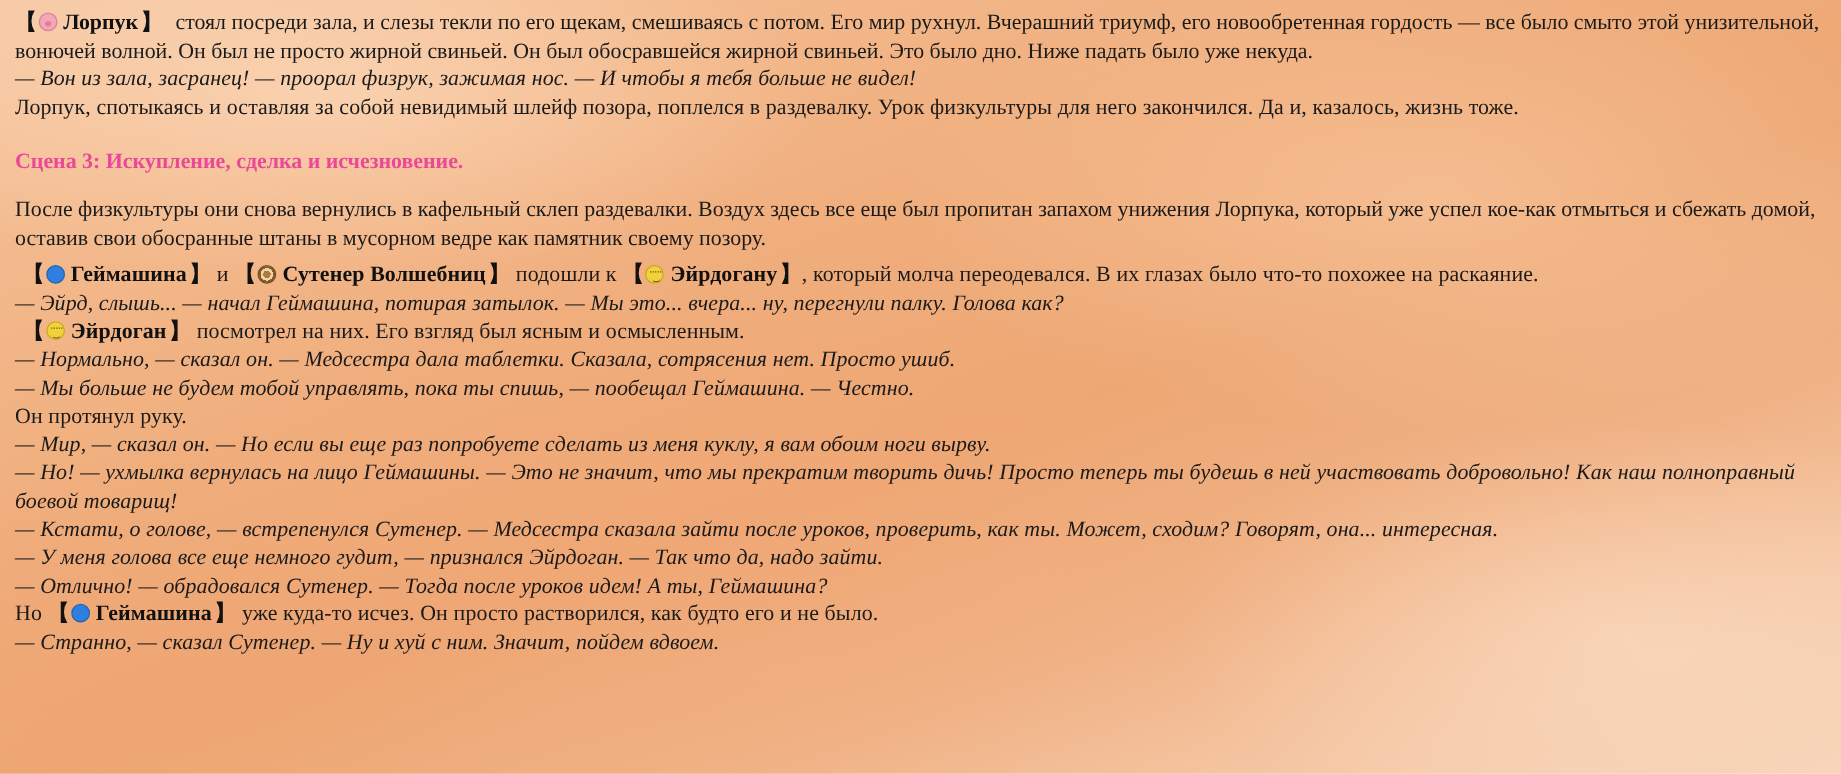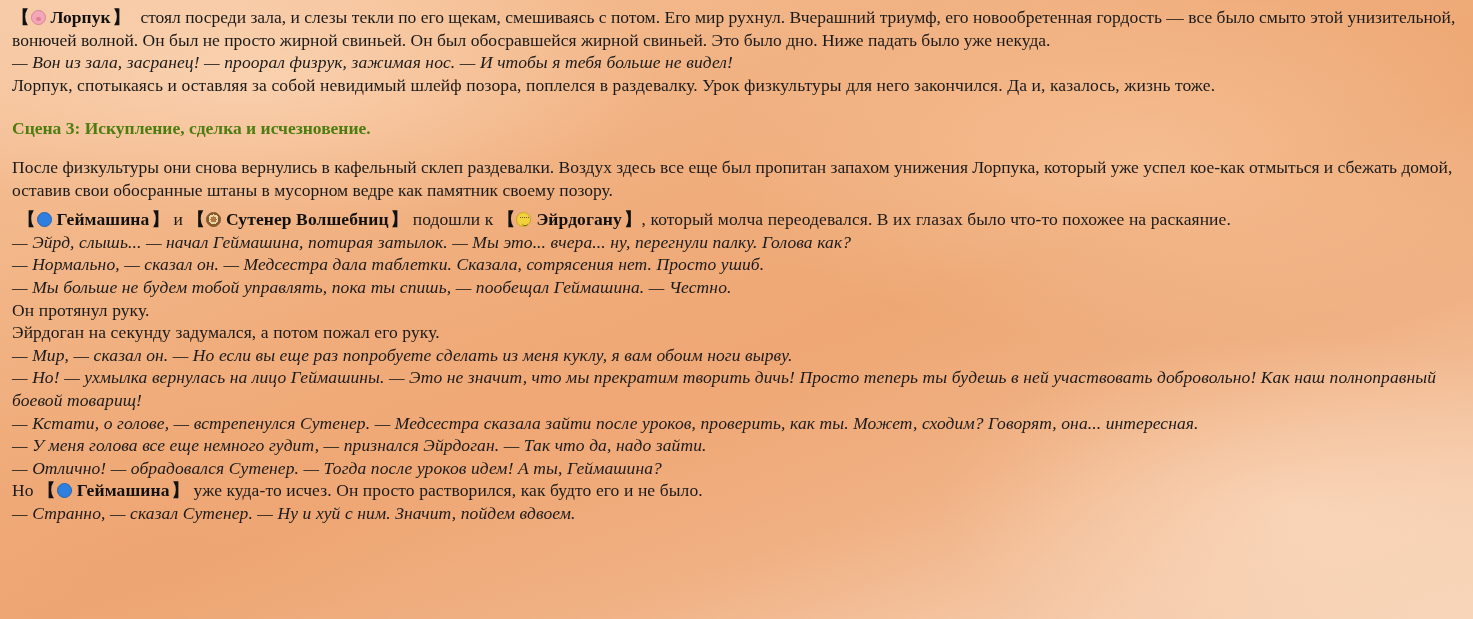--- a/index.html
+++ b/index.html
@@ -45,21 +45,21 @@
     font-size: 17.5px;
     line-height: 22.6px;
     color: #1a1a1a;
   }
   .italic { font-style: italic; }
   .heading {
     font-weight: bold;
     font-size: 17.5px;
     line-height: 22.6px;
     margin: 0;
-    color: #4d7c0f;
+    color: #ec4899;
   }
   .spacer-lg { height: 21px; }
   .spacer-md { height: 16px; }
   .spacer-sm { height: 7px; }
 
   
   .tag {
     font-weight: bold;
     white-space: nowrap;
     color: #111;
@@ -137,25 +137,25 @@
   <div class="spacer-md"></div>
 
   <p class="para">После физкультуры они снова вернулись в кафельный склеп раздевалки. Воздух здесь все еще был пропитан запахом унижения Лорпука, который уже успел кое-как отмыться и сбежать домой, оставив свои обосранные штаны в мусорном ведре как памятник своему позору.</p>
 
   <div class="spacer-sm"></div>
 
   <p class="line"><span class="tag-sp"></span><span class="tag"><span class="brk">【</span><span class="badge badge-blue"></span><span class="nm">Геймашина</span><span class="brk">】</span></span><span> и </span><span class="tag"><span class="brk">【</span><span class="badge badge-swirl"></span><span class="nm">Сутенер Волшебниц</span><span class="brk">】</span></span><span> подошли к </span><span class="tag"><span class="brk">【</span><span class="badge badge-dizzy"></span><span class="nm">Эйрдогану</span><span class="brk">】</span></span><span>, который молча переодевался. В их глазах было что-то похожее на раскаяние.</span></p>
 
   <p class="line italic">— Эйрд, слышь... — начал Геймашина, потирая затылок. — Мы это... вчера... ну, перегнули палку. Голова как?</p>
 
+  <p class="line"><span class="tag-sp"></span><span class="tag"><span class="brk">【</span><span class="badge badge-dizzy"></span><span class="nm">Эйрдоган</span><span class="brk">】</span></span><span> посмотрел на них. Его взгляд был ясным и осмысленным.</span></p>
 
   <p class="line italic">— Нормально, — сказал он. — Медсестра дала таблетки. Сказала, сотрясения нет. Просто ушиб.</p>
   <p class="line italic">— Мы больше не будем тобой управлять, пока ты спишь, — пообещал Геймашина. — Честно.</p>
   <p class="line">Он протянул руку.</p>
-  <p class="line">Эйрдоган на секунду задумался, а потом пожал его руку.</p>
   <p class="line italic">— Мир, — сказал он. — Но если вы еще раз попробуете сделать из меня куклу, я вам обоим ноги вырву.</p>
   <p class="line italic">— Но! — ухмылка вернулась на лицо Геймашины. — Это не значит, что мы прекратим творить дичь! Просто теперь ты будешь в ней участвовать добровольно! Как наш полноправный боевой товарищ!</p>
   <p class="line italic">— Кстати, о голове, — встрепенулся Сутенер. — Медсестра сказала зайти после уроков, проверить, как ты. Может, сходим? Говорят, она... интересная.</p>
   <p class="line italic">— У меня голова все еще немного гудит, — признался Эйрдоган. — Так что да, надо зайти.</p>
   <p class="line italic">— Отлично! — обрадовался Сутенер. — Тогда после уроков идем! А ты, Геймашина?</p>
 
   <p class="line"><span>Но </span><span class="tag"><span class="brk">【</span><span class="badge badge-blue"></span><span class="nm">Геймашина</span><span class="brk">】</span></span><span> уже куда-то исчез. Он просто растворился, как будто его и не было.</span></p>
 
   <p class="line italic">— Странно, — сказал Сутенер. — Ну и хуй с ним. Значит, пойдем вдвоем.</p>
 

